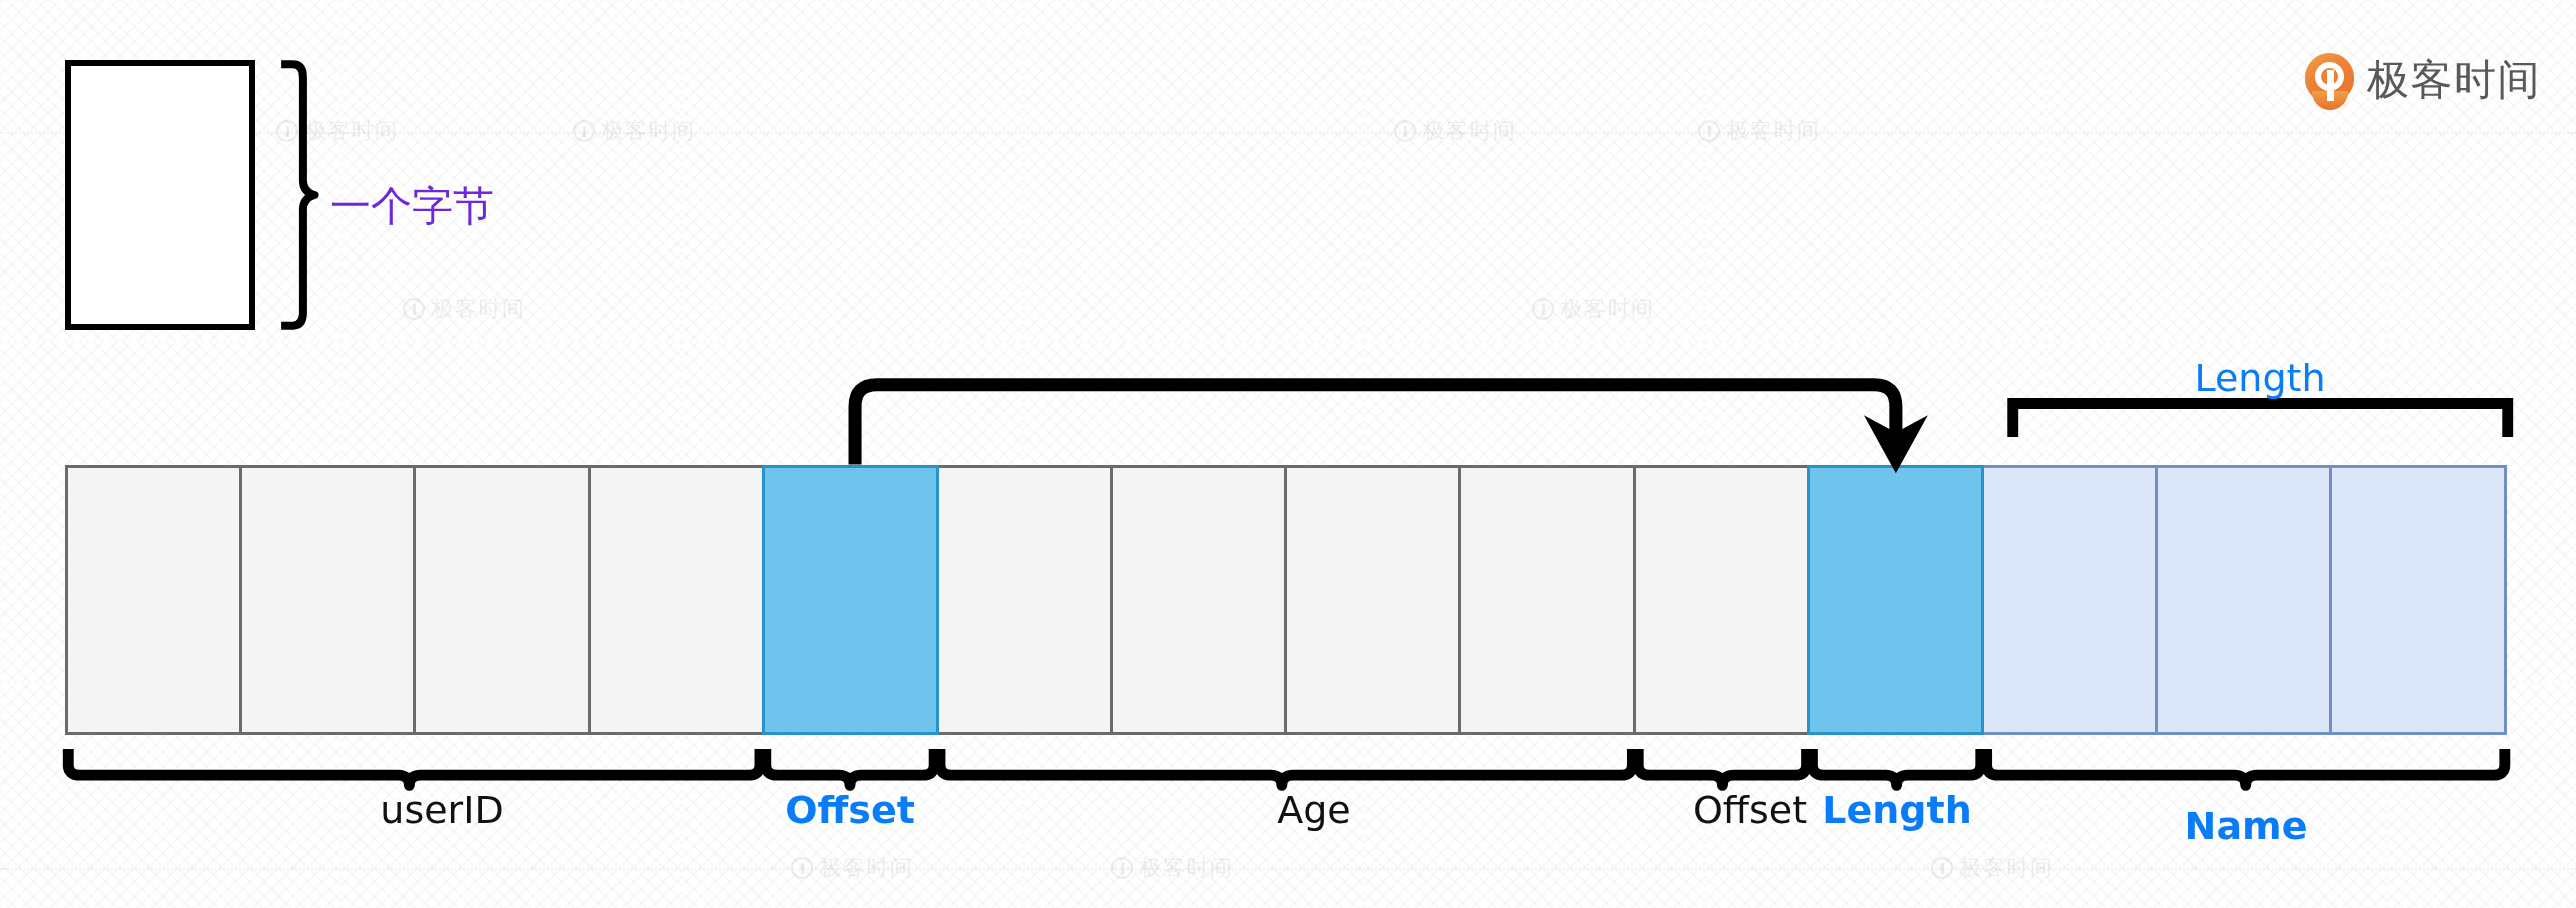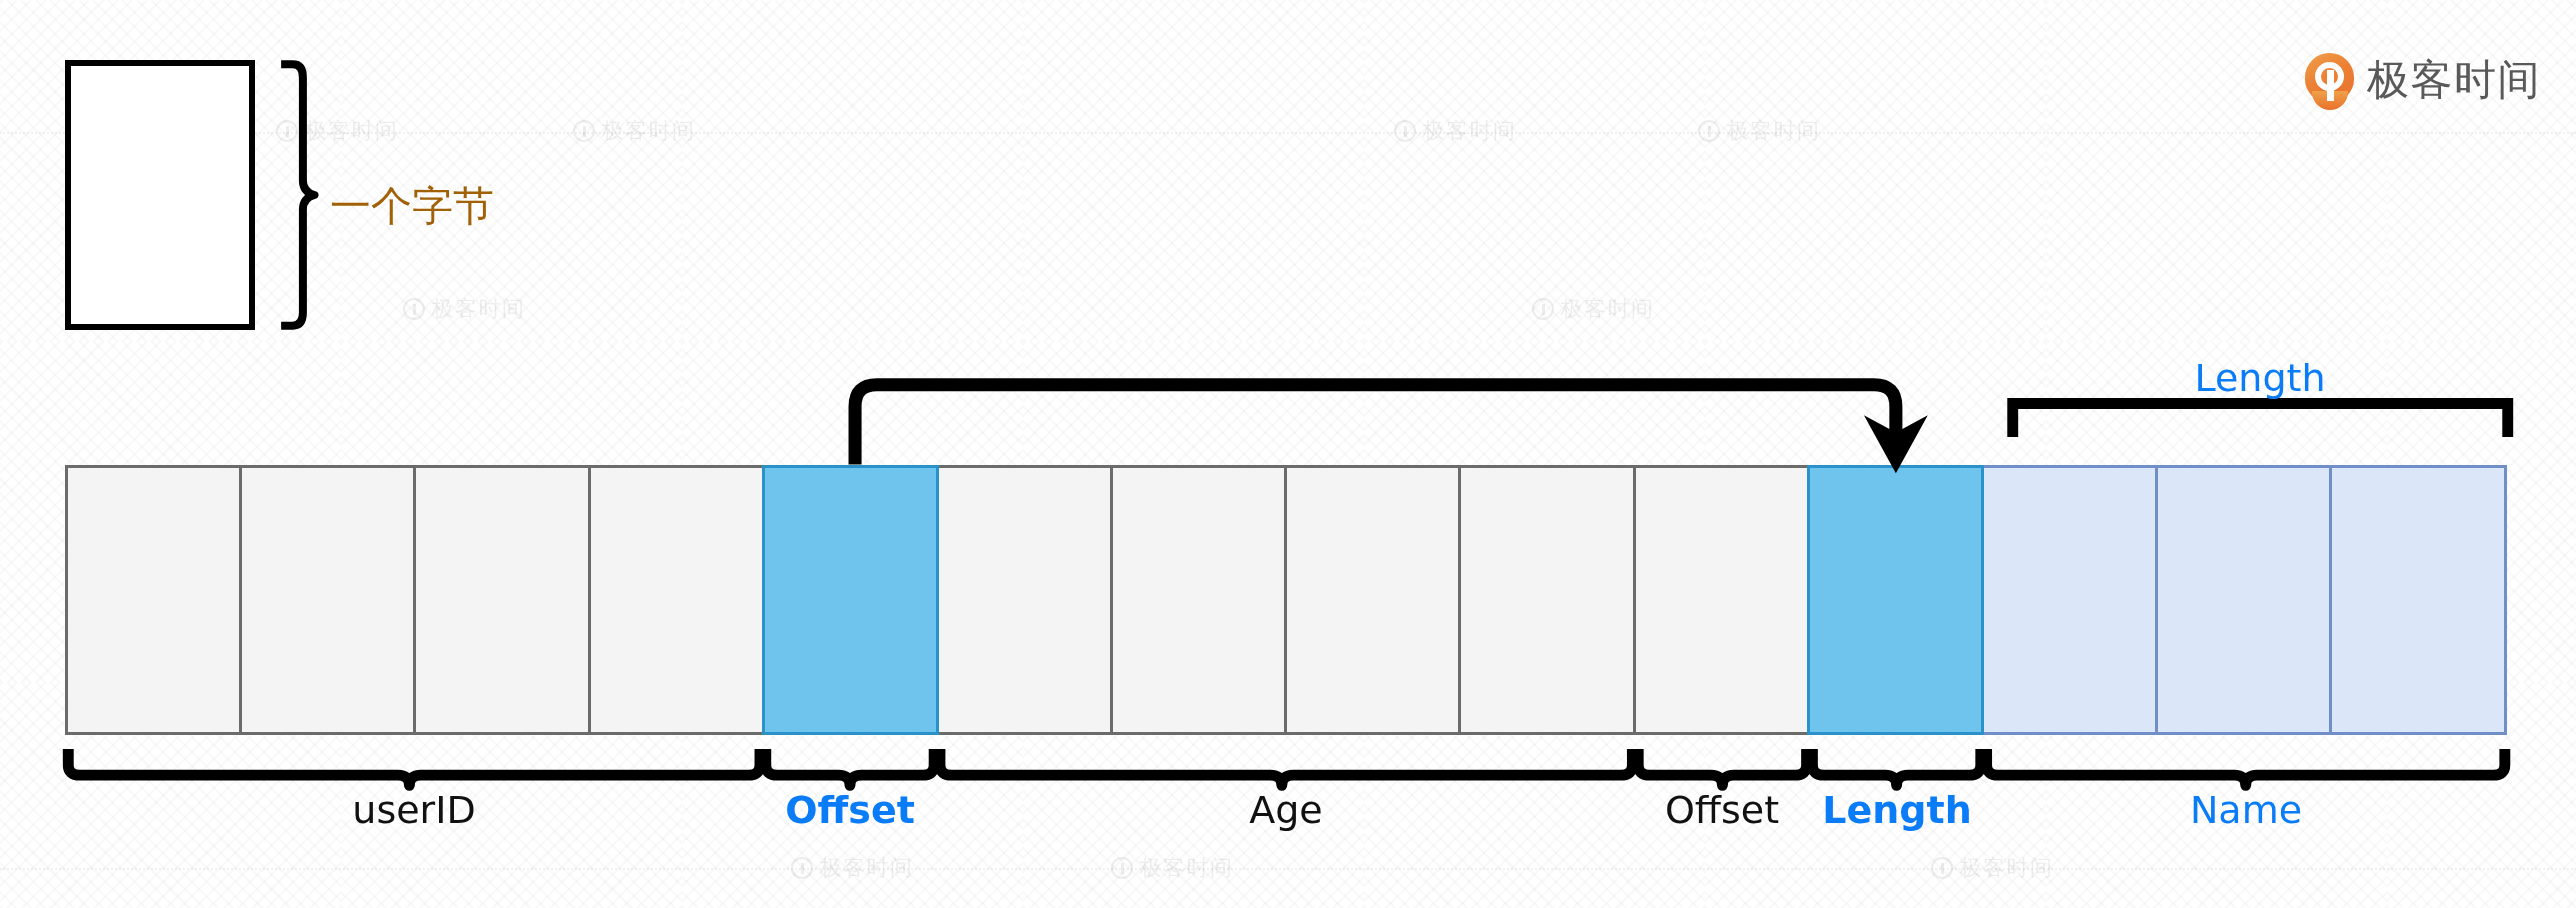--- a/index.html
+++ b/index.html
@@ -40,42 +40,42 @@
   #brand .logo-mark .smile{position:absolute;left:6.5px;top:38px;width:36px;height:19px;
       border-bottom-left-radius:36px;border-bottom-right-radius:36px;
       background:linear-gradient(#f0a04a,#e8712a);z-index:1;}
   #brand .logo-text{font-size:42px;color:#595959;letter-spacing:1.5px;
       font-family:"DejaVu Sans",sans-serif;}
 
   
   #legend-box{position:absolute;left:65px;top:60px;width:190px;height:270px;
      border:6.5px solid #000;box-sizing:border-box;background:#fff;z-index:4;}
   #legend-brace{position:absolute;left:278px;top:60px;width:44px;height:270px;z-index:4;}
-  #legend-label{position:absolute;left:330px;top:179px;font-size:41px;color:#a16207;
+  #legend-label{position:absolute;left:330px;top:179px;font-size:41px;color:#6d28d9;
      font-family:"DejaVu Sans",sans-serif;white-space:nowrap;z-index:4;}
 
   
   #byte-row{position:absolute;left:65px;top:465px;width:2442px;height:270px;
      display:flex;z-index:3;box-sizing:border-box;}
   .cell{flex:1 1 0;box-sizing:border-box;}
   .cell.plain{background:#f4f4f4;border:3.6px solid #6b6b6b;margin-left:-3.6px;}
   .cell.plain:first-child{margin-left:0;}
   .cell.offset{background:#6ec4ed;border:3.6px solid #2b91c9;margin-left:-3.6px;position:relative;z-index:2;}
   .cell.length{background:#6ec4ed;border:3.6px solid #2b91c9;margin-left:-3.6px;position:relative;z-index:2;}
   .cell.name{background:#dbe7f9;border:3.6px solid #6f8fc6;margin-left:-3.6px;}
 
   
   #overlay{position:absolute;left:0;top:0;width:2576px;height:908px;z-index:6;pointer-events:none;}
 
   
   .blabel{position:absolute;top:788px;font-size:38px;text-align:center;white-space:nowrap;
      font-family:"DejaVu Sans",sans-serif;transform:translateX(-50%);z-index:7;}
-  .blabel.dark{color:#111;}
+  .blabel.dark{color:#111;margin-left:28px;}
   .blabel.blue{color:#0a7cf7;font-weight:bold;}
-  .blabel.blue.bold{font-weight:normal;}
+  .blabel.blue.bold{font-weight:bold;margin-top:16px;}
   #top-length-label{position:absolute;top:356px;font-size:38px;color:#0a7cf7;
      font-family:"DejaVu Sans",sans-serif;transform:translateX(-50%);white-space:nowrap;z-index:7;}
 </style>
 </head>
 <body>
 
 <div id="stage">
 
   <div id="watermark">
     <div class="wm-diag"></div>

